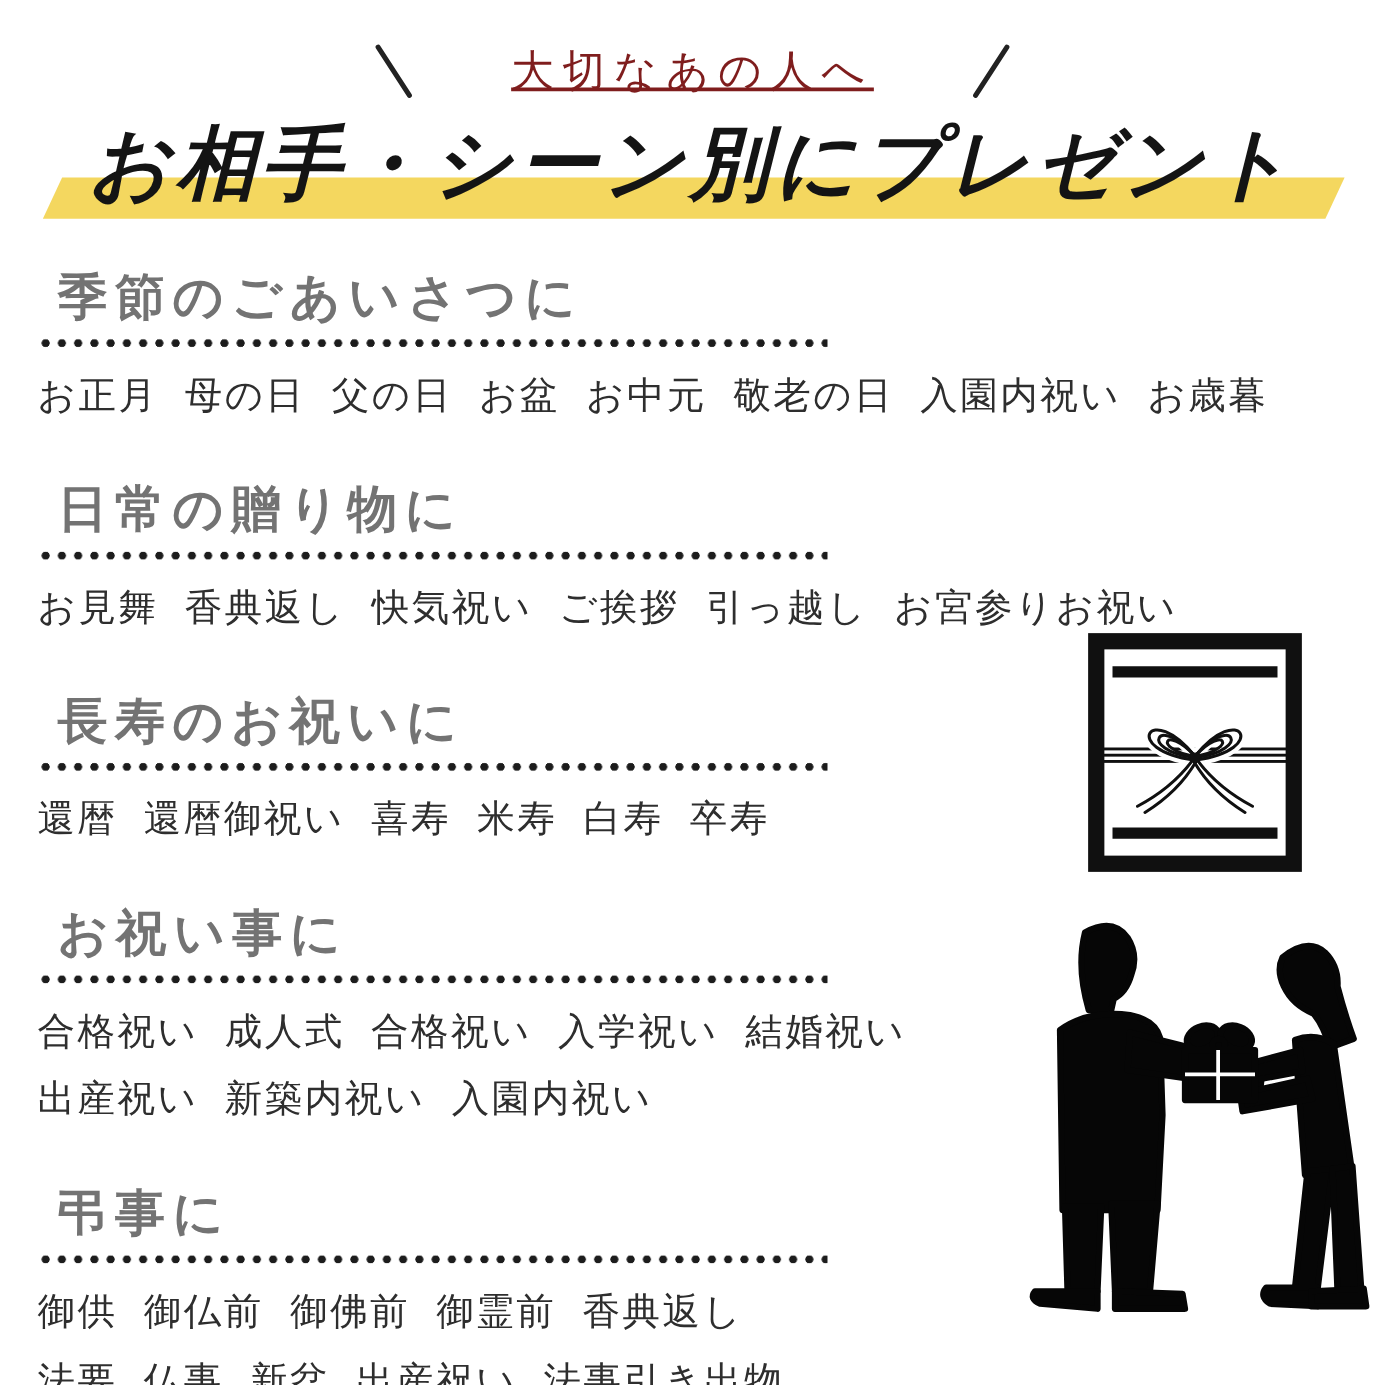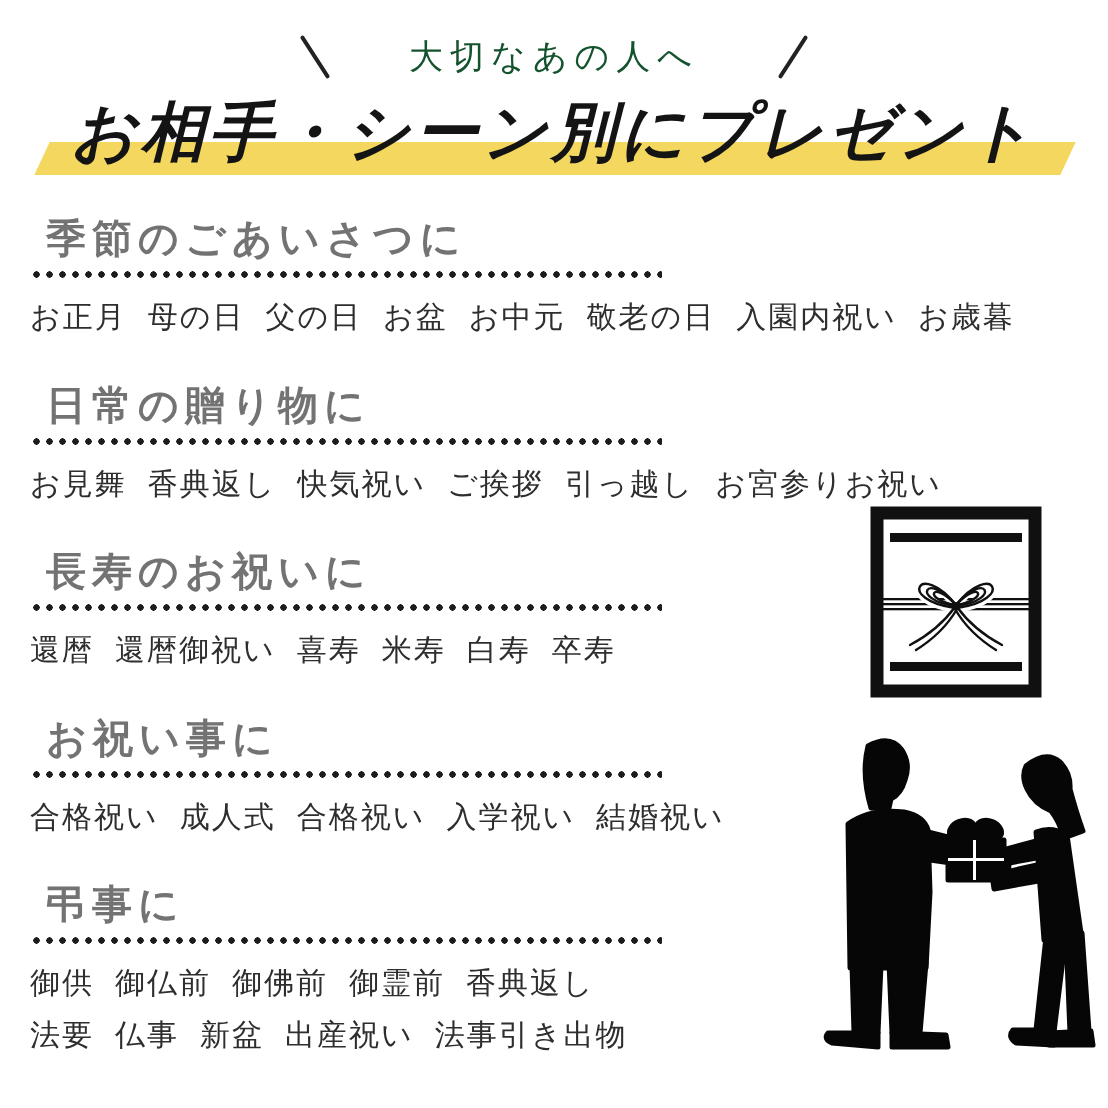--- a/index.html
+++ b/index.html
@@ -25,21 +25,22 @@
   .slash-mark {
     width: 4px; height: 50px;
     background: #222222;
     border-radius: 2px;
   }
   .slash-left  { transform: rotate(-33deg); }
   .slash-right { transform: rotate(33deg); }
   .tagline {
     font-size: 34px;
     letter-spacing: 7px;
-    color: #14532d;
+    color: #7f1d1d;
+    text-decoration: underline;
   }
 
   .title-wrap {
     position: relative;
     margin-top: 8px;
     text-align: center;
     height: 90px;
   }
   .title-band {
     position: absolute;
@@ -91,21 +92,21 @@
   }
   .item-lines { margin-top: 12px; }
   .item-line {
     font-size: 30px;
     letter-spacing: 2px;
     line-height: 1.72;
     color: #2e2e2e;
     white-space: nowrap;
   }
   .item { margin-right: 21px; }
-  .item:last-child { margin-right: 0; }
+  .item:last-child { margin-right: 0; font-family: Liberation Mono, monospace; }
 
   
   .noshi-icon {
     position: absolute;
     left: 870px; top: 506px;
     width: 172px; height: 192px;
   }
   .people-silhouette {
     position: absolute;
     left: 808px; top: 732px;
@@ -151,20 +152,21 @@
     <div class="item-lines">
         <div class="item-line"><span class="item">還暦</span><span class="item">還暦御祝い</span><span class="item">喜寿</span><span class="item">米寿</span><span class="item">白寿</span><span class="item">卒寿</span></div>
       </div>
   </div>
 
   <div class="section">
     <h2 class="section-title">お祝い事に</h2>
     <div class="dotted-rule"></div>
     <div class="item-lines">
         <div class="item-line"><span class="item">合格祝い</span><span class="item">成人式</span><span class="item">合格祝い</span><span class="item">入学祝い</span><span class="item">結婚祝い</span></div>
+        <div class="item-line"><span class="item">出産祝い</span><span class="item">新築内祝い</span><span class="item">入園内祝い</span></div>
       </div>
   </div>
 
   <div class="section">
     <h2 class="section-title">弔事に</h2>
     <div class="dotted-rule"></div>
     <div class="item-lines">
         <div class="item-line"><span class="item">御供</span><span class="item">御仏前</span><span class="item">御佛前</span><span class="item">御霊前</span><span class="item">香典返し</span></div>
         <div class="item-line"><span class="item">法要</span><span class="item">仏事</span><span class="item">新盆</span><span class="item">出産祝い</span><span class="item">法事引き出物</span></div>
       </div>

